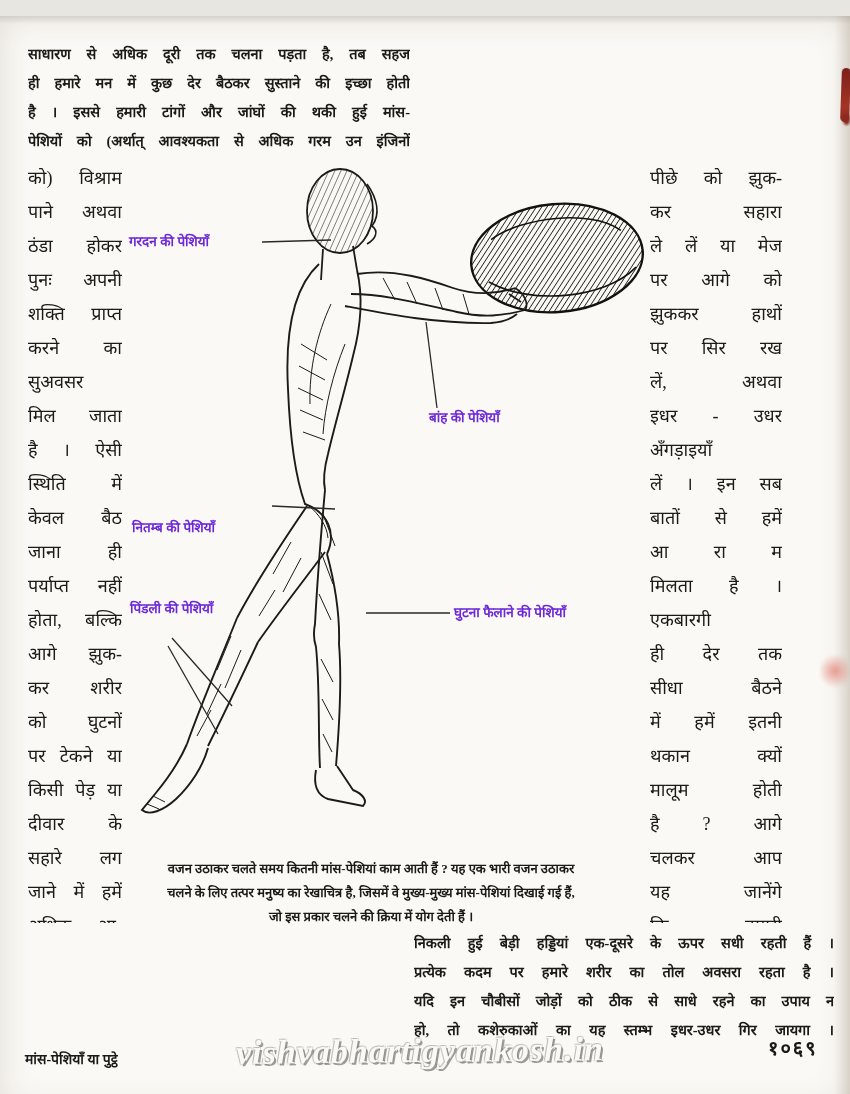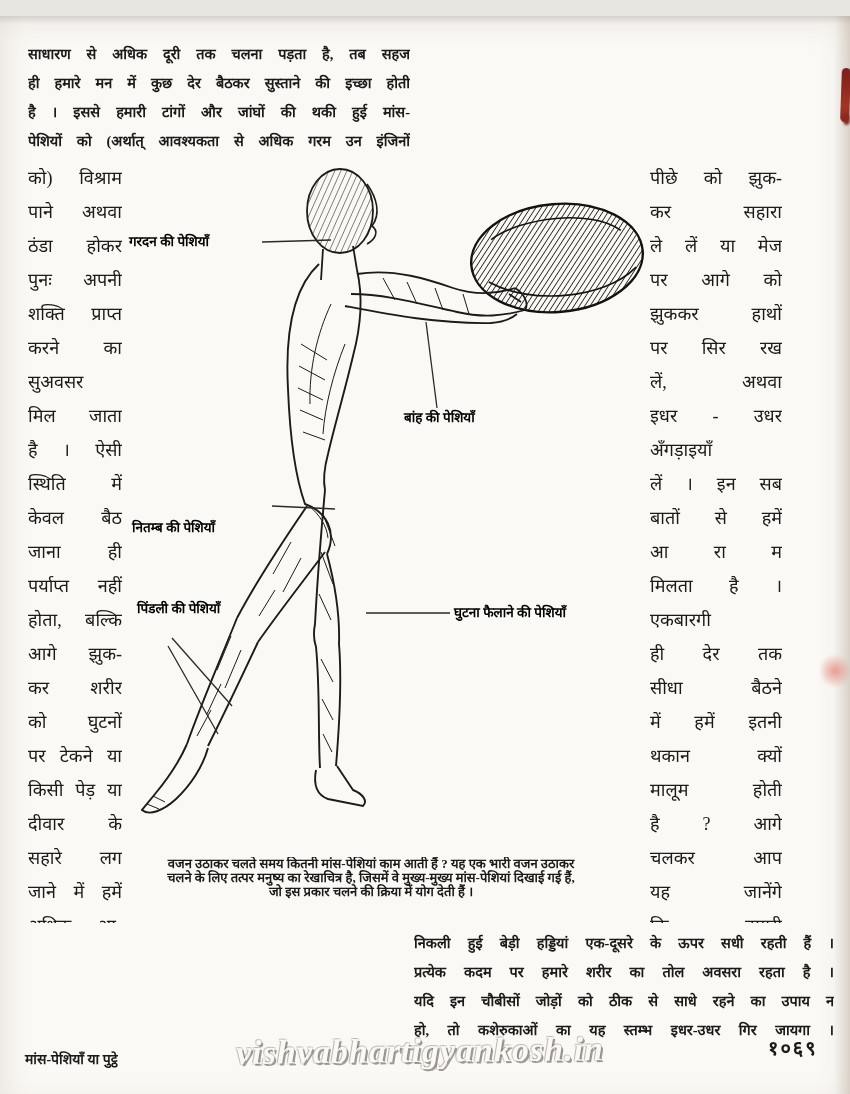--- a/index.html
+++ b/index.html
@@ -21,32 +21,32 @@
     white-space:pre-line;font-weight:normal;
   }
   .top-left{left:28px;top:24px;width:382px;height:122px;}
   .top-right{left:414px;top:24px;width:418px;height:122px;}
   .left-col{left:28px;top:145px;width:94px;height:762px;}
   .right-col{left:650px;top:145px;width:132px;height:762px;}
   .bottom-left{left:28px;top:913px;width:382px;height:120px;}
   .bottom-right{left:414px;top:913px;width:420px;height:120px;}
   .caption{
     position:absolute;left:97px;top:841px;width:548px;height:70px;
-    font-size:13px;line-height:14px;text-align:center;
+    font-size:13px;line-height:24px;text-align:center;
     white-space:pre-line;font-weight:bold;overflow:hidden;
   }
   .figure-wrap{position:absolute;left:0;top:0;width:850px;height:1094px;pointer-events:none;}
   .figure-svg{position:absolute;left:95px;top:138px;}
   .fig-label{
-    position:absolute;font-size:13.5px;font-weight:bold;color:#000000;white-space:nowrap;
+    position:absolute;font-size:13.5px;font-weight:bold;color:#6d28d9;white-space:nowrap;
   }
   .lbl-neck{left:129px;top:216px;}
-  .lbl-arm{left:404px;top:392px;}
+  .lbl-arm{left:429px;top:392px;}
   .lbl-hip{left:132px;top:502px;}
-  .lbl-calf{left:129px;top:583px;padding-left:8px;}
+  .lbl-calf{left:122px;top:583px;padding-left:8px;}
   .lbl-knee{left:454px;top:587px;}
   .footer-title{
     position:absolute;left:25px;top:1033px;font-size:14px;font-weight:bold;white-space:nowrap;text-align:center;
   }
   .watermark{
     position:absolute;left:205px;top:1016px;width:430px;text-align:center;
     font-size:34px;font-style:italic;font-weight:bold;letter-spacing:1px;
     color:#fbf9f5;transform:rotate(-.6deg);
     text-shadow:2px 2px 0 rgba(96,92,86,.6),-1px -1px 0 rgba(150,146,140,.45),
       1px -1px 0 rgba(150,146,140,.3),-1px 1px 0 rgba(150,146,140,.3);

